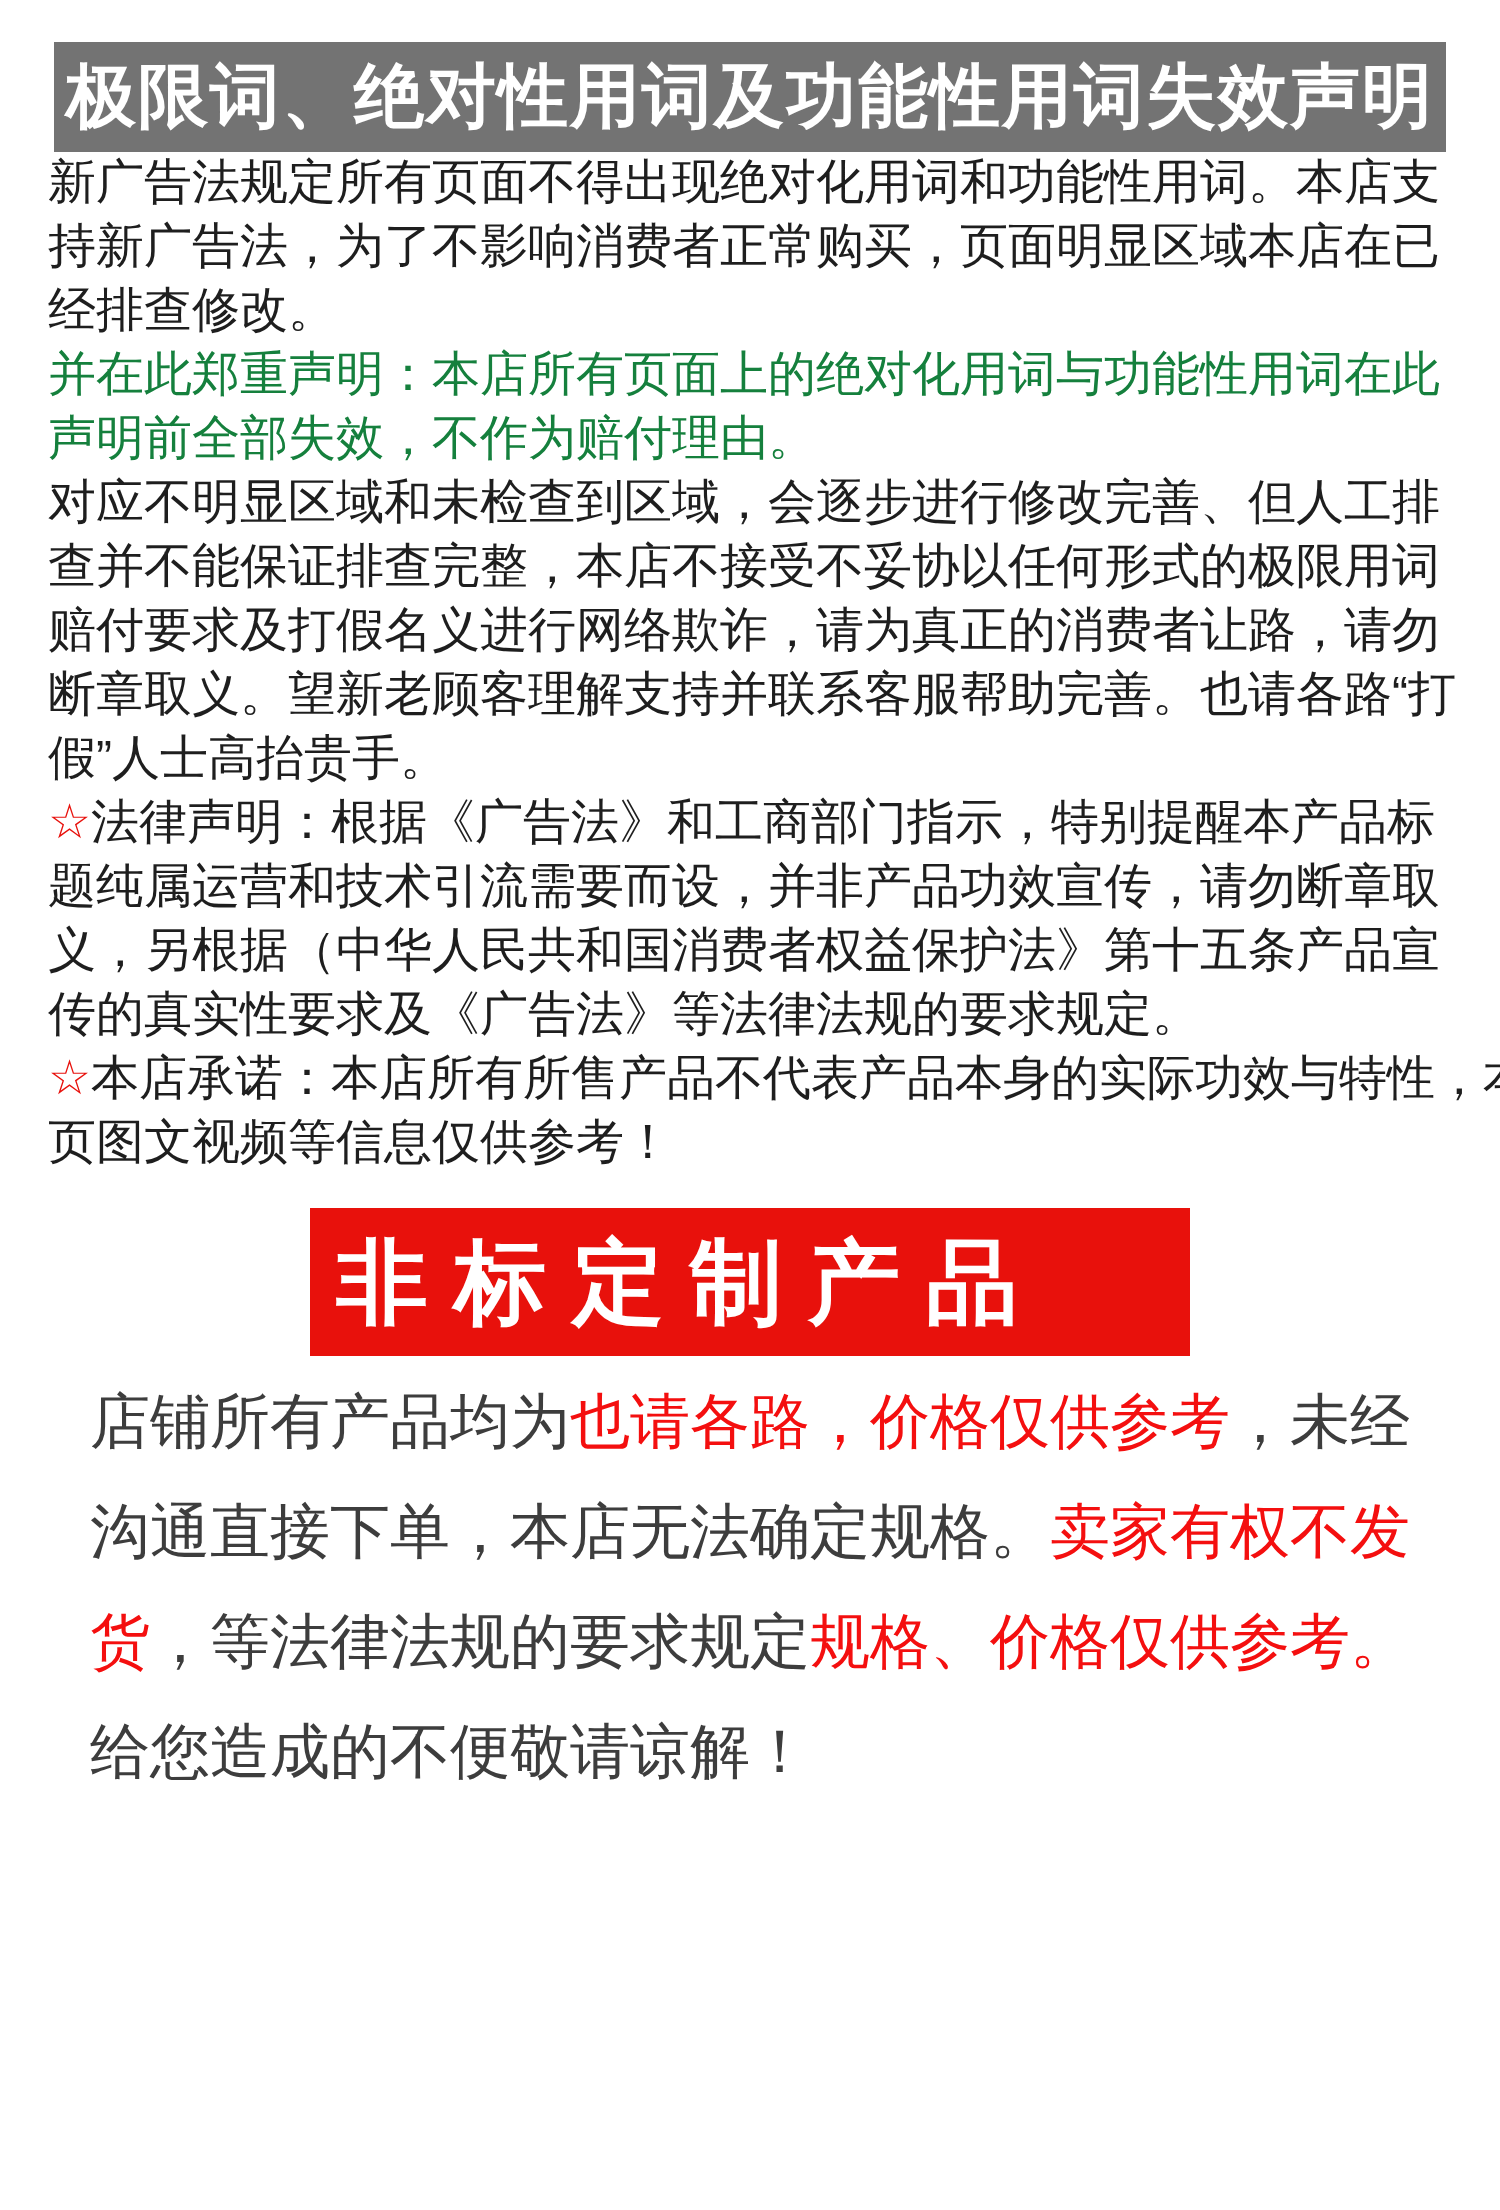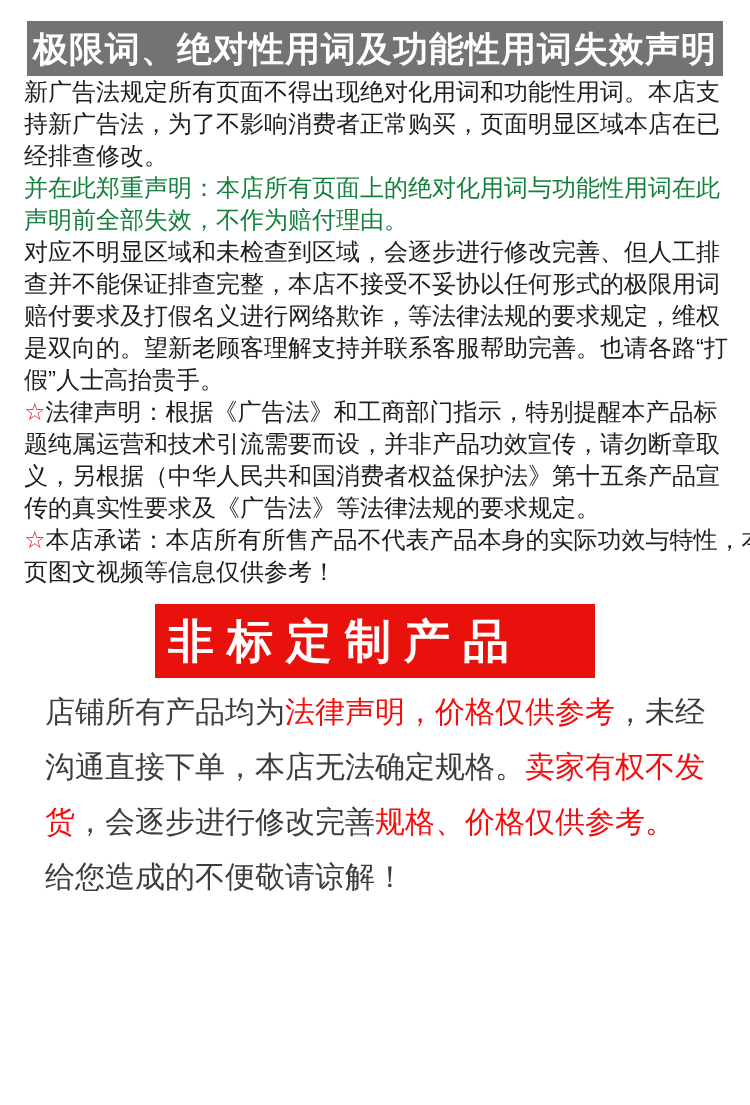--- a/index.html
+++ b/index.html
@@ -69,28 +69,28 @@
 <div class="banner-top">极限词、绝对性用词及功能性用词失效声明</div>
 
 <div class="content">
   <p class="p1">
     <span>新广告法规定所有页面不得出现绝对化用词和功能性用词。本店支持新广告法，为了不影响消费者正常购买，页面明显区域本店在已经排查修改。</span>
   </p>
   <p class="p1-red">
     <span>并在此郑重声明：本店所有页面上的绝对化用词与功能性用词在此声明前全部失效，不作为赔付理由。</span>
   </p>
   <p class="p2">
-    <span>对应不明显区域和未检查到区域，会逐步进行修改完善、但人工排查并不能保证排查完整，本店不接受不妥协以任何形式的极限用词赔付要求及打假名义进行网络欺诈，等法律法规的要求规定，维权是双向的。望新老顾客理解支持并联系客服帮助完善。也请各路“打假”人士高抬贵手。</span>
+    <span>对应不明显区域和未检查到区域，会逐步进行修改完善、但人工排查并不能保证排查完整，本店不接受不妥协以任何形式的极限用词赔付要求及打假名义进行网络欺诈，请为真正的消费者让路，请勿断章取义。望新老顾客理解支持并联系客服帮助完善。也请各路“打假”人士高抬贵手。</span>
   </p>
   <p class="p3">
     <span class="star">☆</span><span>法律声明：根据《广告法》和工商部门指示，特别提醒本产品标题纯属运营和技术引流需要而设，并非产品功效宣传，请勿断章取义，另根据（中华人民共和国消费者权益保护法》第十五条产品宣传的真实性要求及《广告法》等法律法规的要求规定。</span>
   </p>
   <p class="p4">
     <span class="star">☆</span><span>本店承诺：本店所有所售产品不代表产品本身的实际功效与特性，本页图文视频等信息仅供参考！</span>
   </p>
 </div>
 
 <div class="banner-mid">非标定制产品</div>
 
 <div class="custom-note">
-  <p><span>店铺所有产品均为</span><span class="red">法律声明，价格仅供参考</span><span>，未经沟通直接下单，本店无法确定规格。</span><span class="red">卖家有权不发货</span><span>，会逐步进行修改完善</span><span class="red">规格、价格仅供参考。</span></p>
+  <p><span>店铺所有产品均为</span><span class="red">也请各路，价格仅供参考</span><span>，未经沟通直接下单，本店无法确定规格。</span><span class="red">卖家有权不发货</span><span>，等法律法规的要求规定</span><span class="red">规格、价格仅供参考。</span></p>
   <p>给您造成的不便敬请谅解！</p>
 </div>
 
 </body></html>

